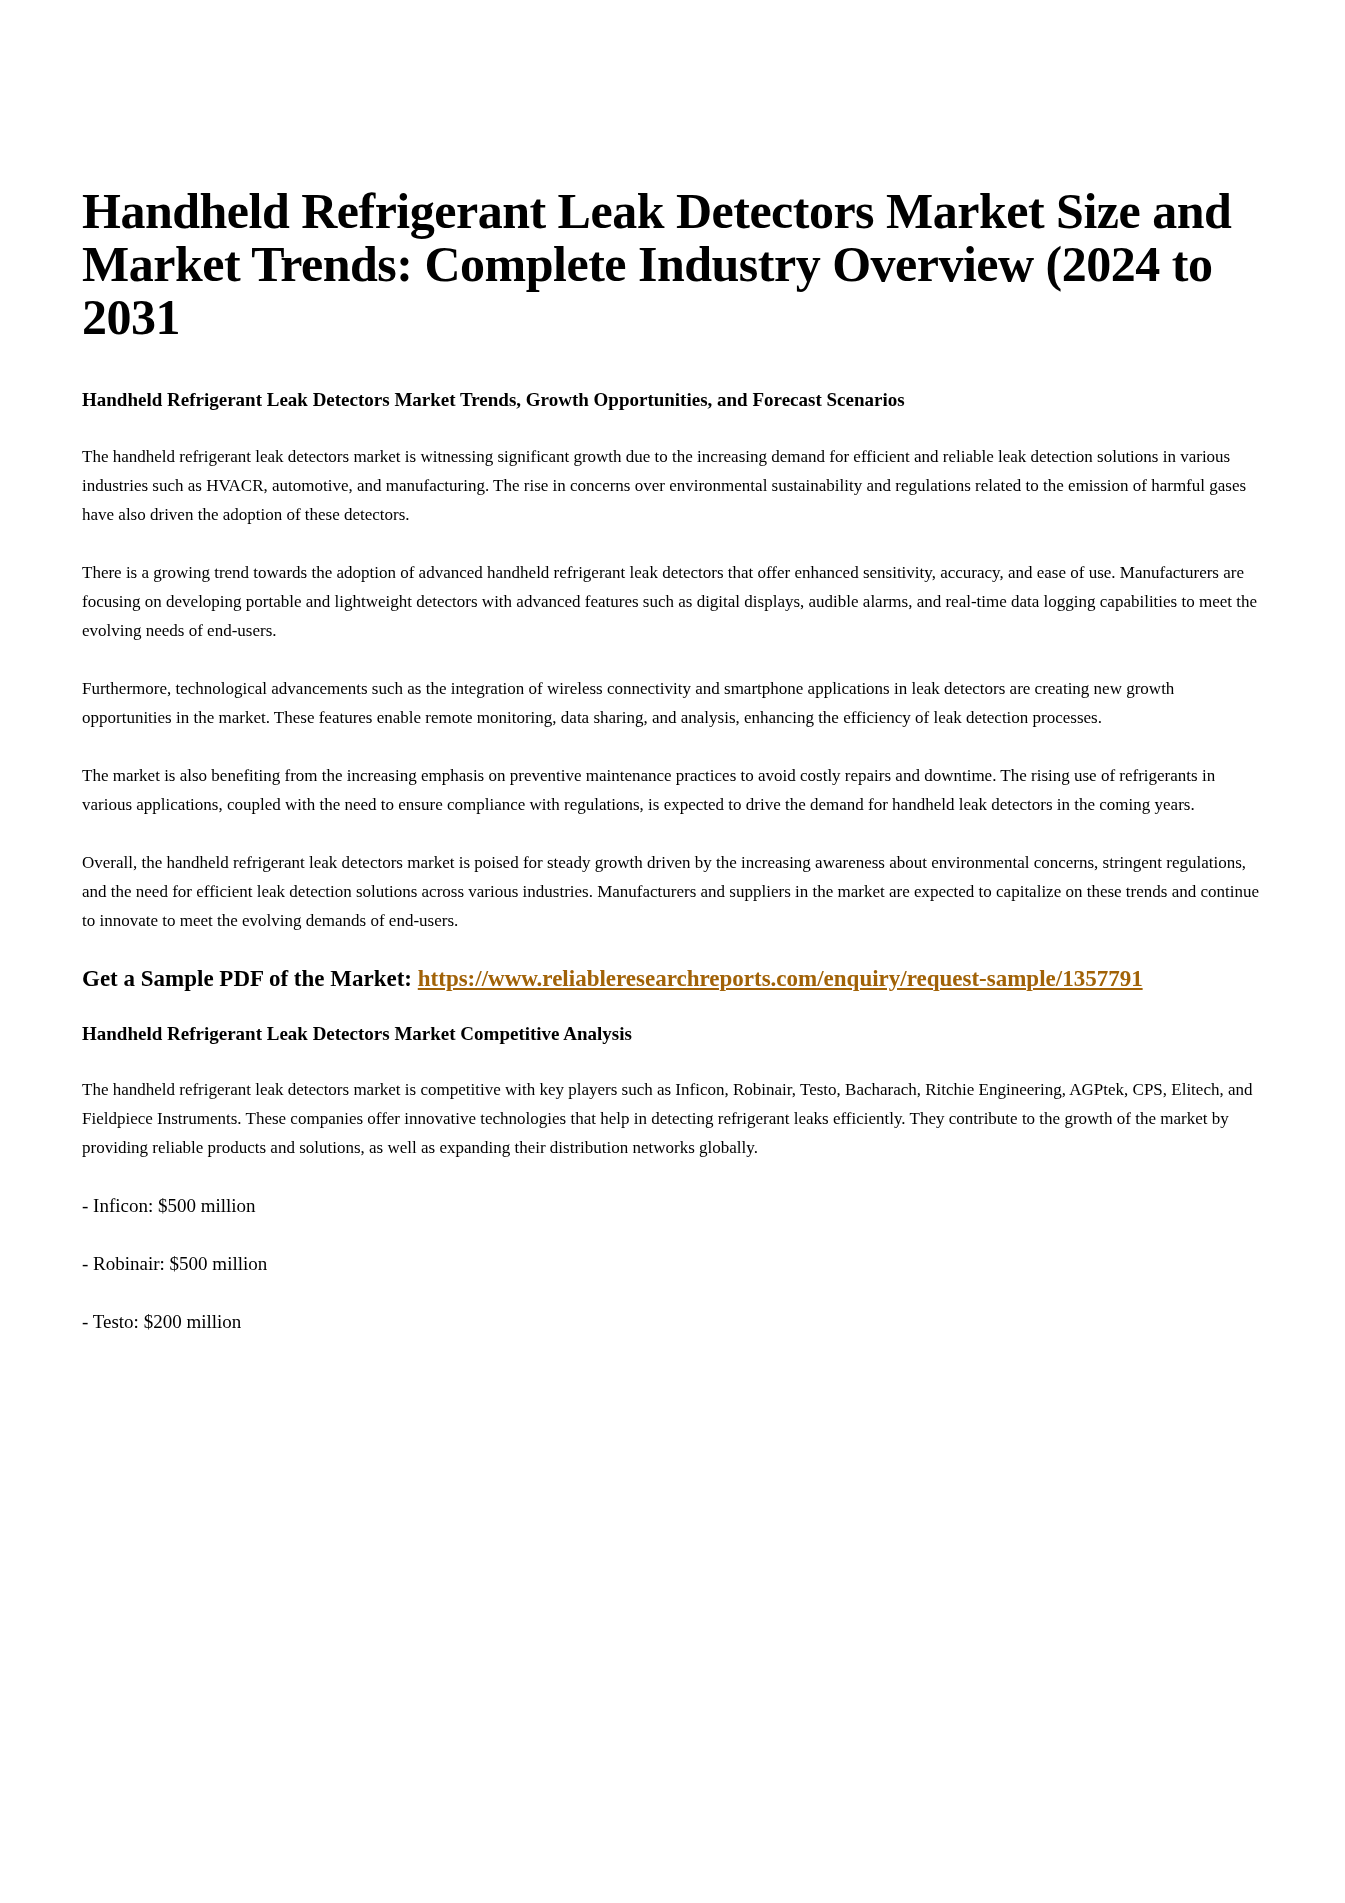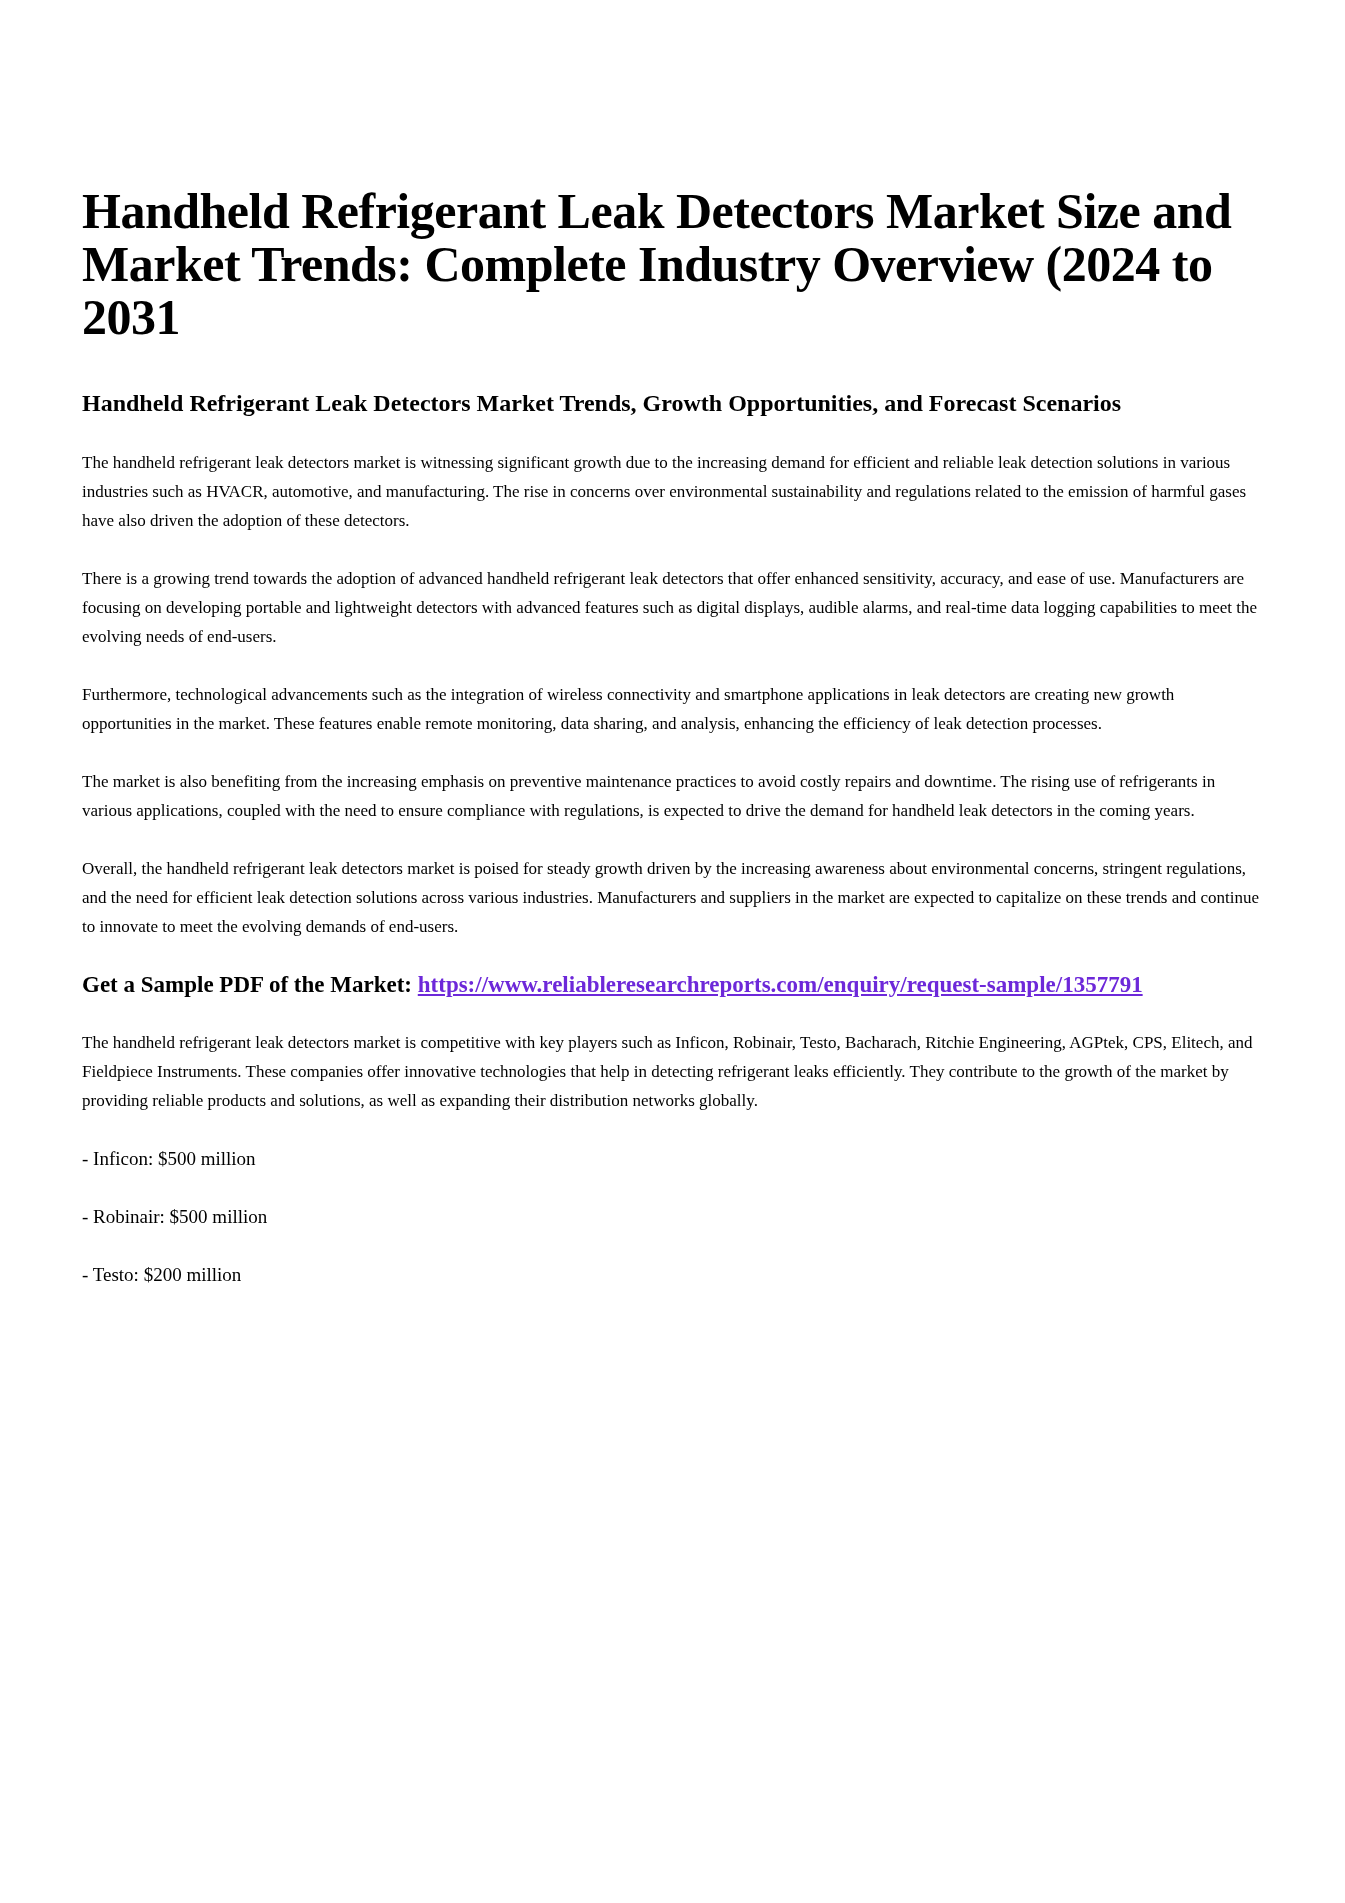--- a/index.html
+++ b/index.html
@@ -19,21 +19,21 @@
   }
   h1.doc-title {
     font-size: 50px;
     line-height: 1.06;
     font-weight: 700;
     margin: 0 0 44px 0;
     max-width: 1185px;
     letter-spacing: -0.5px;
   }
   h2.doc-subheading {
-    font-size: 24px;
+    font-size: 19px;
     line-height: 1.3;
     font-weight: 700;
     margin: 0 0 29px 0;
   }
   h2.trends-heading {
     max-width: 1120px;
   }
   p.doc-paragraph {
     font-size: 17px;
     line-height: 29px;
@@ -71,22 +71,23 @@
   <p class="doc-paragraph">The handheld refrigerant leak detectors market is witnessing significant growth due to the increasing demand for efficient and reliable leak detection solutions in various industries such as HVACR, automotive, and manufacturing. The rise in concerns over environmental sustainability and regulations related to the emission of harmful gases have also driven the adoption of these detectors.</p>
 
   <p class="doc-paragraph">There is a growing trend towards the adoption of advanced handheld refrigerant leak detectors that offer enhanced sensitivity, accuracy, and ease of use. Manufacturers are focusing on developing portable and lightweight detectors with advanced features such as digital displays, audible alarms, and real-time data logging capabilities to meet the evolving needs of end-users.</p>
 
   <p class="doc-paragraph">Furthermore, technological advancements such as the integration of wireless connectivity and smartphone applications in leak detectors are creating new growth opportunities in the market. These features enable remote monitoring, data sharing, and analysis, enhancing the efficiency of leak detection processes.</p>
 
   <p class="doc-paragraph">The market is also benefiting from the increasing emphasis on preventive maintenance practices to avoid costly repairs and downtime. The rising use of refrigerants in various applications, coupled with the need to ensure compliance with regulations, is expected to drive the demand for handheld leak detectors in the coming years.</p>
 
   <p class="doc-paragraph">Overall, the handheld refrigerant leak detectors market is poised for steady growth driven by the increasing awareness about environmental concerns, stringent regulations, and the need for efficient leak detection solutions across various industries. Manufacturers and suppliers in the market are expected to capitalize on these trends and continue to innovate to meet the evolving demands of end-users.</p>
 
-  <p class="sample-cta"><span>Get a Sample PDF of the Market: </span><a href="#" style="color: #6d28d9;">https://www.reliableresearchreports.com/enquiry/request-sample/1357791</a></p>
+  <p class="sample-cta"><span>Get a Sample PDF of the Market: </span><a href="#" style="color: #a16207;">https://www.reliableresearchreports.com/enquiry/request-sample/1357791</a></p>
 
+  <h2 class="doc-subheading">Handheld Refrigerant Leak Detectors Market Competitive Analysis</h2>
 
   <p class="doc-paragraph">The handheld refrigerant leak detectors market is competitive with key players such as Inficon, Robinair, Testo, Bacharach, Ritchie Engineering, AGPtek, CPS, Elitech, and Fieldpiece Instruments. These companies offer innovative technologies that help in detecting refrigerant leaks efficiently. They contribute to the growth of the market by providing reliable products and solutions, as well as expanding their distribution networks globally.</p>
 
   <p class="revenue-item">- Inficon: $500 million</p>
 
   <p class="revenue-item">- Robinair: $500 million</p>
 
   <p class="revenue-item">- Testo: $200 million</p>
 
 </div>

